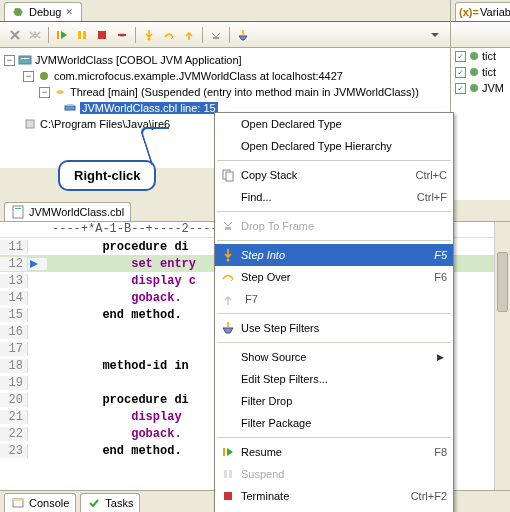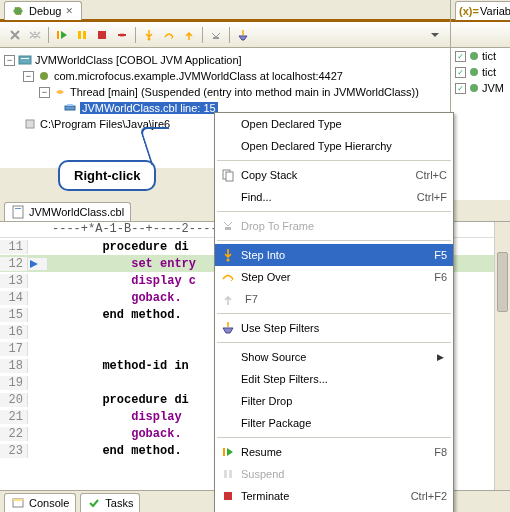--- a/index.html
+++ b/index.html
@@ -1,18 +1,18 @@
 <!DOCTYPE html>
 <html><head>
 <meta charset="utf-8">
 <style>
 * { box-sizing: border-box; margin: 0; padding: 0; }
 body { font-family: Tahoma, Arial, sans-serif; font-size: 11px; background: #ece9d8; width: 510px; height: 512px; overflow: hidden; position: relative; }
 
-.tab-bar { display: flex; align-items: center; background: #ece9d8; border-bottom: 3px solid #a16207; padding: 2px 4px 0; height: 22px; }
+.tab-bar { display: flex; align-items: center; background: #ece9d8; border-bottom: 1px solid #a16207; padding: 2px 4px 0; height: 22px; }
 .tab { display: flex; align-items: center; gap: 4px; padding: 2px 6px; background: #fff; border: 1px solid #aca899; border-bottom: none; border-radius: 3px 3px 0 0; font-size: 11px; }
 .tab .icon { width: 14px; height: 14px; display: flex; align-items: center; justify-content: center; }
 .tab .close { width: 10px; height: 10px; font-size: 9px; color: #666; }
 
 .toolbar { display: flex; align-items: center; gap: 2px; padding: 3px 6px; background: linear-gradient(#fefefe,#ece9d8); border-bottom: 1px solid #aca899; height: 26px; }
 .tbtn { width: 18px; height: 18px; display: flex; align-items: center; justify-content: center; border-radius: 2px; }
 .sep { width: 1px; height: 16px; background: #aca899; margin: 0 2px; }
 
 .tree { background: #fff; padding: 4px; height: 120px; overflow: hidden; font-size: 11px; white-space: nowrap; }
 .tree-row { display: flex; align-items: center; gap: 3px; padding: 1px 0; }
@@ -41,21 +41,21 @@
 .kw-stmt { color: #808; font-weight: bold; }
 .current-line { background: #d4e8c8; }
 
 .context-menu { position: absolute; left: 214px; top: 112px; width: 240px; background: #fff; border: 1px solid #8a867a; box-shadow: 2px 2px 3px rgba(0,0,0,.3); z-index: 10; font-size: 11px; }
 .menu-item { display: flex; align-items: center; padding: 3px 6px 3px 4px; }
 .menu-item .mi-icon { width: 18px; height: 16px; display:flex; align-items:center; justify-content:center; }
 .menu-item .mi-label { flex: 1; padding-left: 4px; }
 .menu-item .mi-accel { color: #555; padding-left: 8px; }
 .menu-item .mi-arrow { width: 10px; color: #333; font-size: 9px; }
 .menu-item.disabled { color: #aaa; }
-.menu-item.highlight { background: #316ac5; color: #fff; }
+.menu-item.highlight { background: #316ac5; color: #fff; font-style: italic; }
 .menu-item.highlight .mi-accel { color:#fff; }
 .menu-sep { height: 1px; margin: 3px 2px; background: #d0cdc4; }
 
 .bottom-tabs { position: absolute; left: 0; bottom: 0; right: 0; height: 22px; display:flex; align-items:center; padding:2px 4px 0; background:#ece9d8; border-top:1px solid #aca899; gap:4px;}
 .scrollbar-v { position:absolute; right:0; top:22px; bottom:0; width:16px; background:#ece9d8; border-left:1px solid #ccc;}
 .scrollbar-v .thumb { position:absolute; left:2px; right:2px; top:30px; height:60px; background:#cdcabd; border:1px solid #aca899; border-radius:2px;}
 
 svg { display: block; }
 </style>
 </head>

